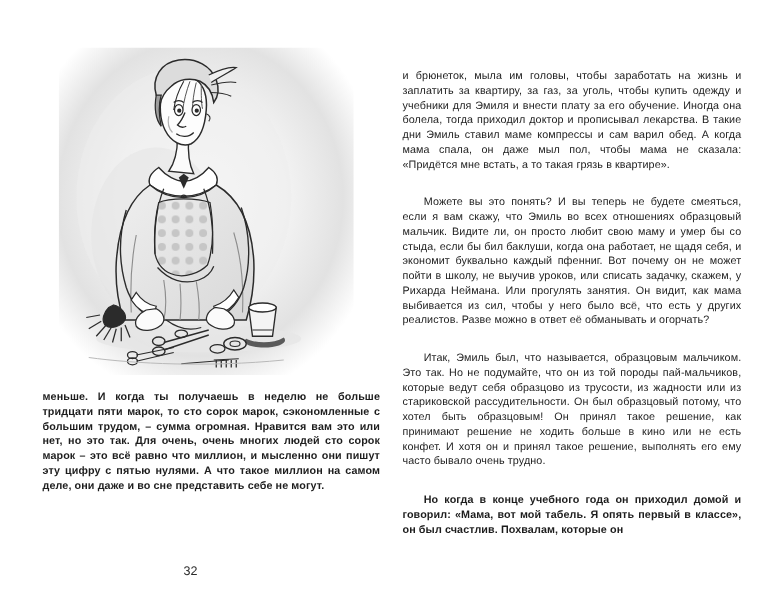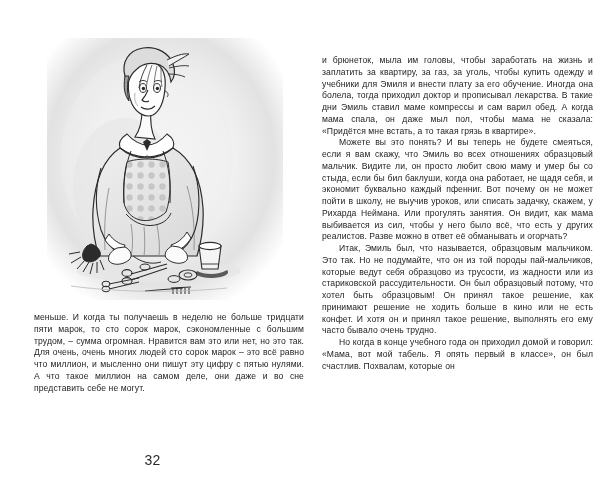--- a/index.html
+++ b/index.html
@@ -58,39 +58,41 @@
     left: 17px;
     top: 55px;
     width: 271px;
   }
   .col p {
     margin: 0;
     text-indent: 0;
   }
   .col p.indent {
     text-indent: 17px;
+    margin-top: 19px;
   }
   .col p:last-child {
     text-align: justify;
+    font-weight: bold;
   }
   
   .col p::after {
     content: "";
     display: inline-block;
     width: 100%;
   }
   .col p.noforce::after { content: none; display: none; }
 
   
   .folio {
     position: absolute;
     top: 452px;
     width: 100%;
     text-align: center;
-    font-size: 14px;
+    font-size: 10px;
     color: #2a2a2a;
     letter-spacing: 0.02em;
   }
 </style>
 </head>
 <body>
 
 <div id="page">
 
   <div id="page-left">

